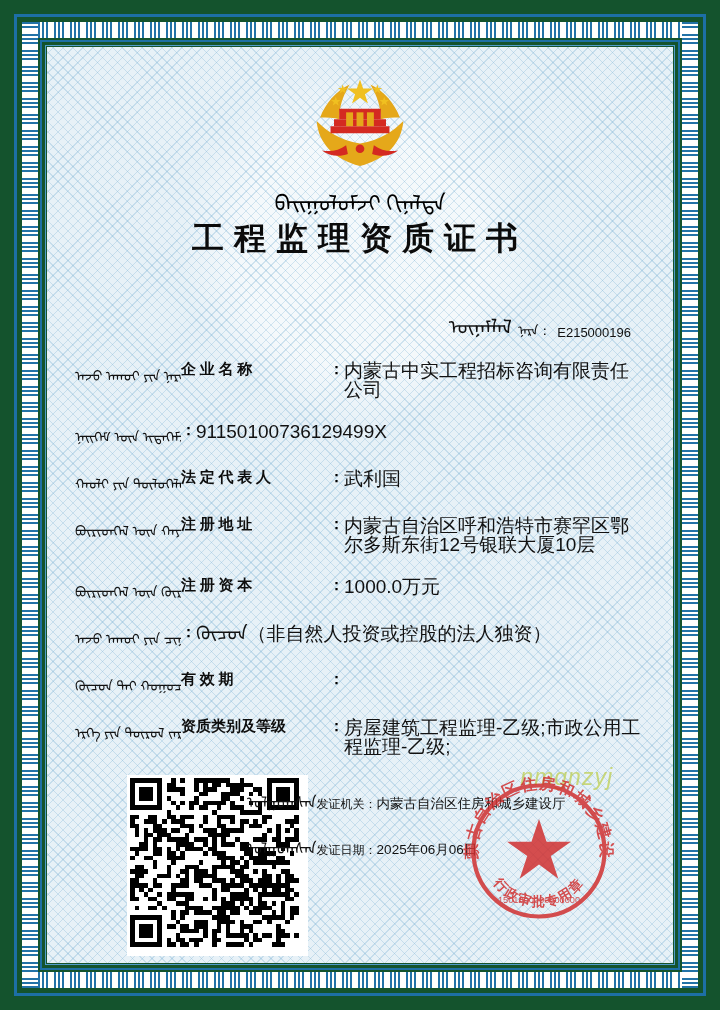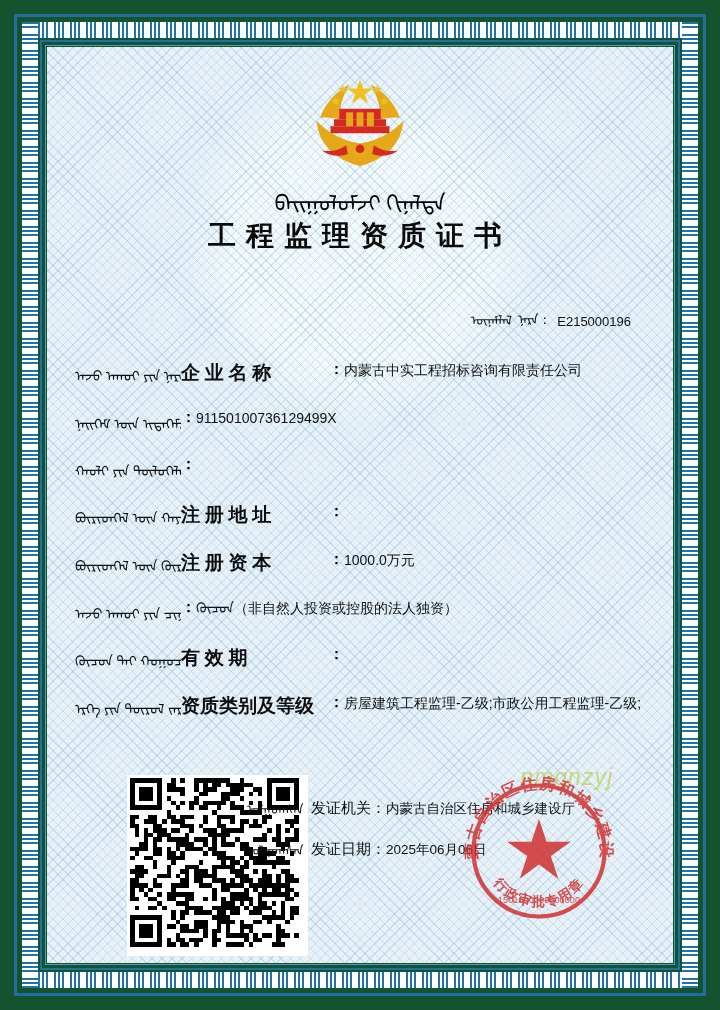--- a/index.html
+++ b/index.html
@@ -89,36 +89,36 @@
     color: #000;
     letter-spacing: 22px;
   }
   .title-cn {
     position: absolute;
     top: 170px;
     left: 0; right: 0;
     text-align: center;
     font-family: "Liberation Serif", serif;
     font-weight: bold;
-    font-size: 28px;
+    font-size: 32px;
     letter-spacing: 10px;
     color: #0b0b0b;
   }
   .cert-no-row {
     position: absolute;
     top: 258px;
     right: 42px;
     font-size: 13px;
     color: #111;
     display: flex;
     align-items: flex-end;
     gap: 6px;
   }
   .cert-no-mn {
-    font-size: 13px;
+    font-size: 20px;
     letter-spacing: 9px;
     color: #111;
   }
   
   .rows {
     position: absolute;
     top: 312px;
     left: 28px;
     right: 30px;
   }
@@ -134,37 +134,37 @@
     font-size: 14px;
     letter-spacing: 5px;
     color: #111;
     padding-top: 2px;
     white-space: nowrap;
     overflow: hidden;
   }
   .row-label {
     flex: 0 0 148px;
     font-family: "Liberation Serif", serif;
-    font-size: 19px;
+    font-size: 15px;
     font-weight: bold;
     color: #0d0d0d;
     white-space: nowrap;
     text-align: justify;
     padding-top: 1px;
   }
   .row-colon {
     flex: 0 0 10px;
     font-size: 15px;
     font-weight: bold;
     padding-top: 1px;
   }
   .row-value {
     flex: 1 1 auto;
     font-family: "Liberation Sans", sans-serif;
-    font-size: 14px;
+    font-size: 19px;
     color: #111;
     line-height: 19px;
     padding-top: 2px;
     word-break: break-all;
   }
   
   .qr {
     position: absolute;
     left: 80px;
     top: 728px;
@@ -183,26 +183,26 @@
     font-size: 13px;
     color: #111;
   }
   .issuer-row {
     display: flex;
     align-items: flex-end;
     margin-bottom: 18px;
   }
   .issuer-mn {
     flex: 0 0 64px;
-    font-size: 13px;
+    font-size: 16px;
     letter-spacing: 5px;
   }
   .issuer-label {
     font-family: Liberation Serif, serif;
-    font-size: 15px;
+    font-size: 12px;
     white-space: nowrap;
   }
   .issuer-value {
     font-size: 13.5px;
     white-space: nowrap;
   }
   
   .seal {
     position: absolute;
     right: 50px;
@@ -289,27 +289,30 @@
       </div>
 
       <div class="row">
         <div class="mn row-mn">ᠨᠡᠢᠭᠡᠮ ᠦᠨ ᠢᠲᠡᠭᠡᠮᠵᠢ</div>
         <div class="row-colon">：</div>
         <div class="row-value">91150100736129499X</div>
       </div>
 
       <div class="row">
         <div class="mn row-mn">ᠬᠠᠤᠯᠢ ᠶᠢᠨ ᠲᠥᠯᠥᠭᠡᠯᠡᠭᠴᠢ</div>
+        <div class="row-label">法 定 代 表 人</div>
         <div class="row-colon">：</div>
+        <div class="row-value">武利国</div>
       </div>
 
       <div class="row">
         <div class="mn row-mn">ᠪᠦᠷᠢᠳᠬᠡᠯ ᠦᠨ ᠬᠠᠶᠢᠭ</div>
         <div class="row-label">注 册 地 址</div>
         <div class="row-colon">：</div>
+        <div class="row-value">内蒙古自治区呼和浩特市赛罕区鄂尔多斯东街12号银联大厦10层</div>
       </div>
 
       <div class="row">
         <div class="mn row-mn">ᠪᠦᠷᠢᠳᠬᠡᠯ ᠦᠨ ᠬᠥᠷᠥᠩᠭᠡ</div>
         <div class="row-label">注 册 资 本</div>
         <div class="row-colon">：</div>
         <div class="row-value">1000.0万元</div>
       </div>
 
       <div class="row">

